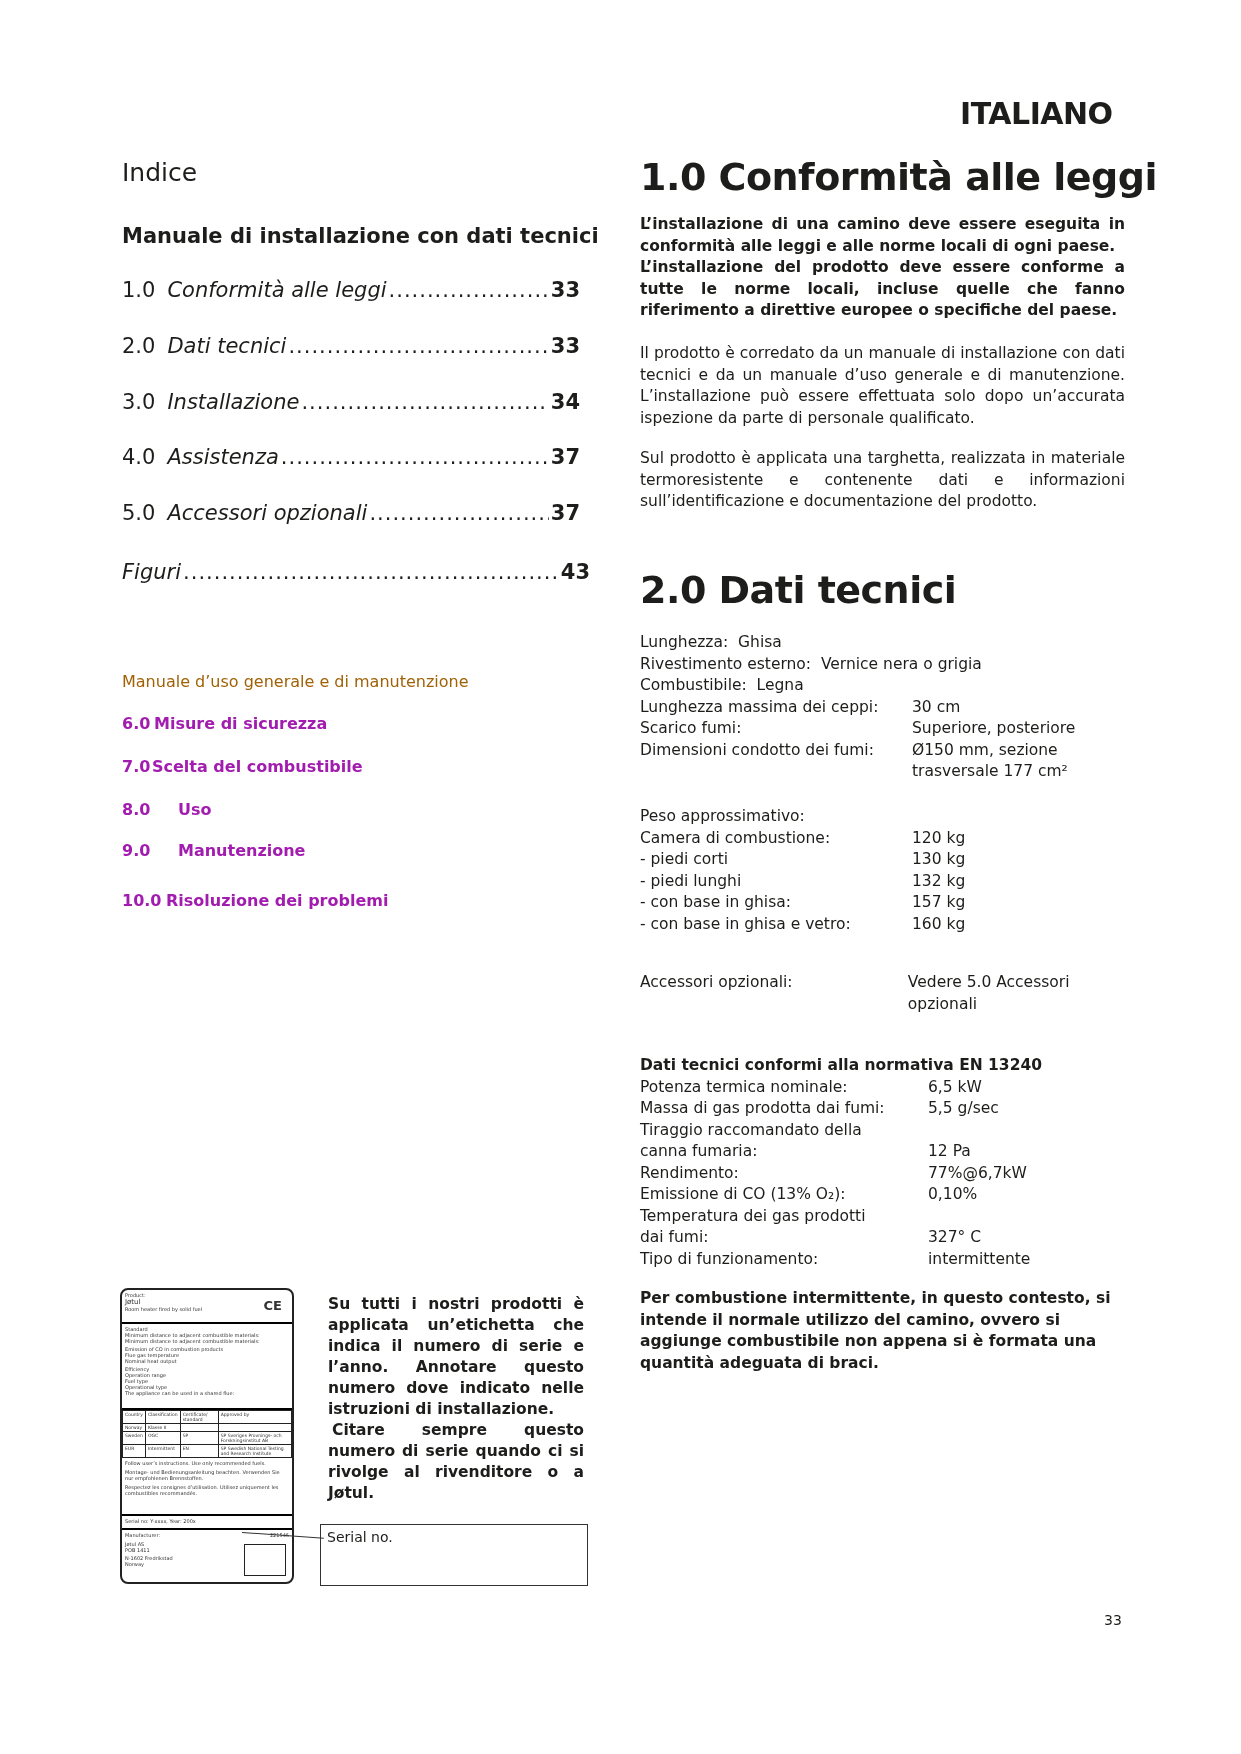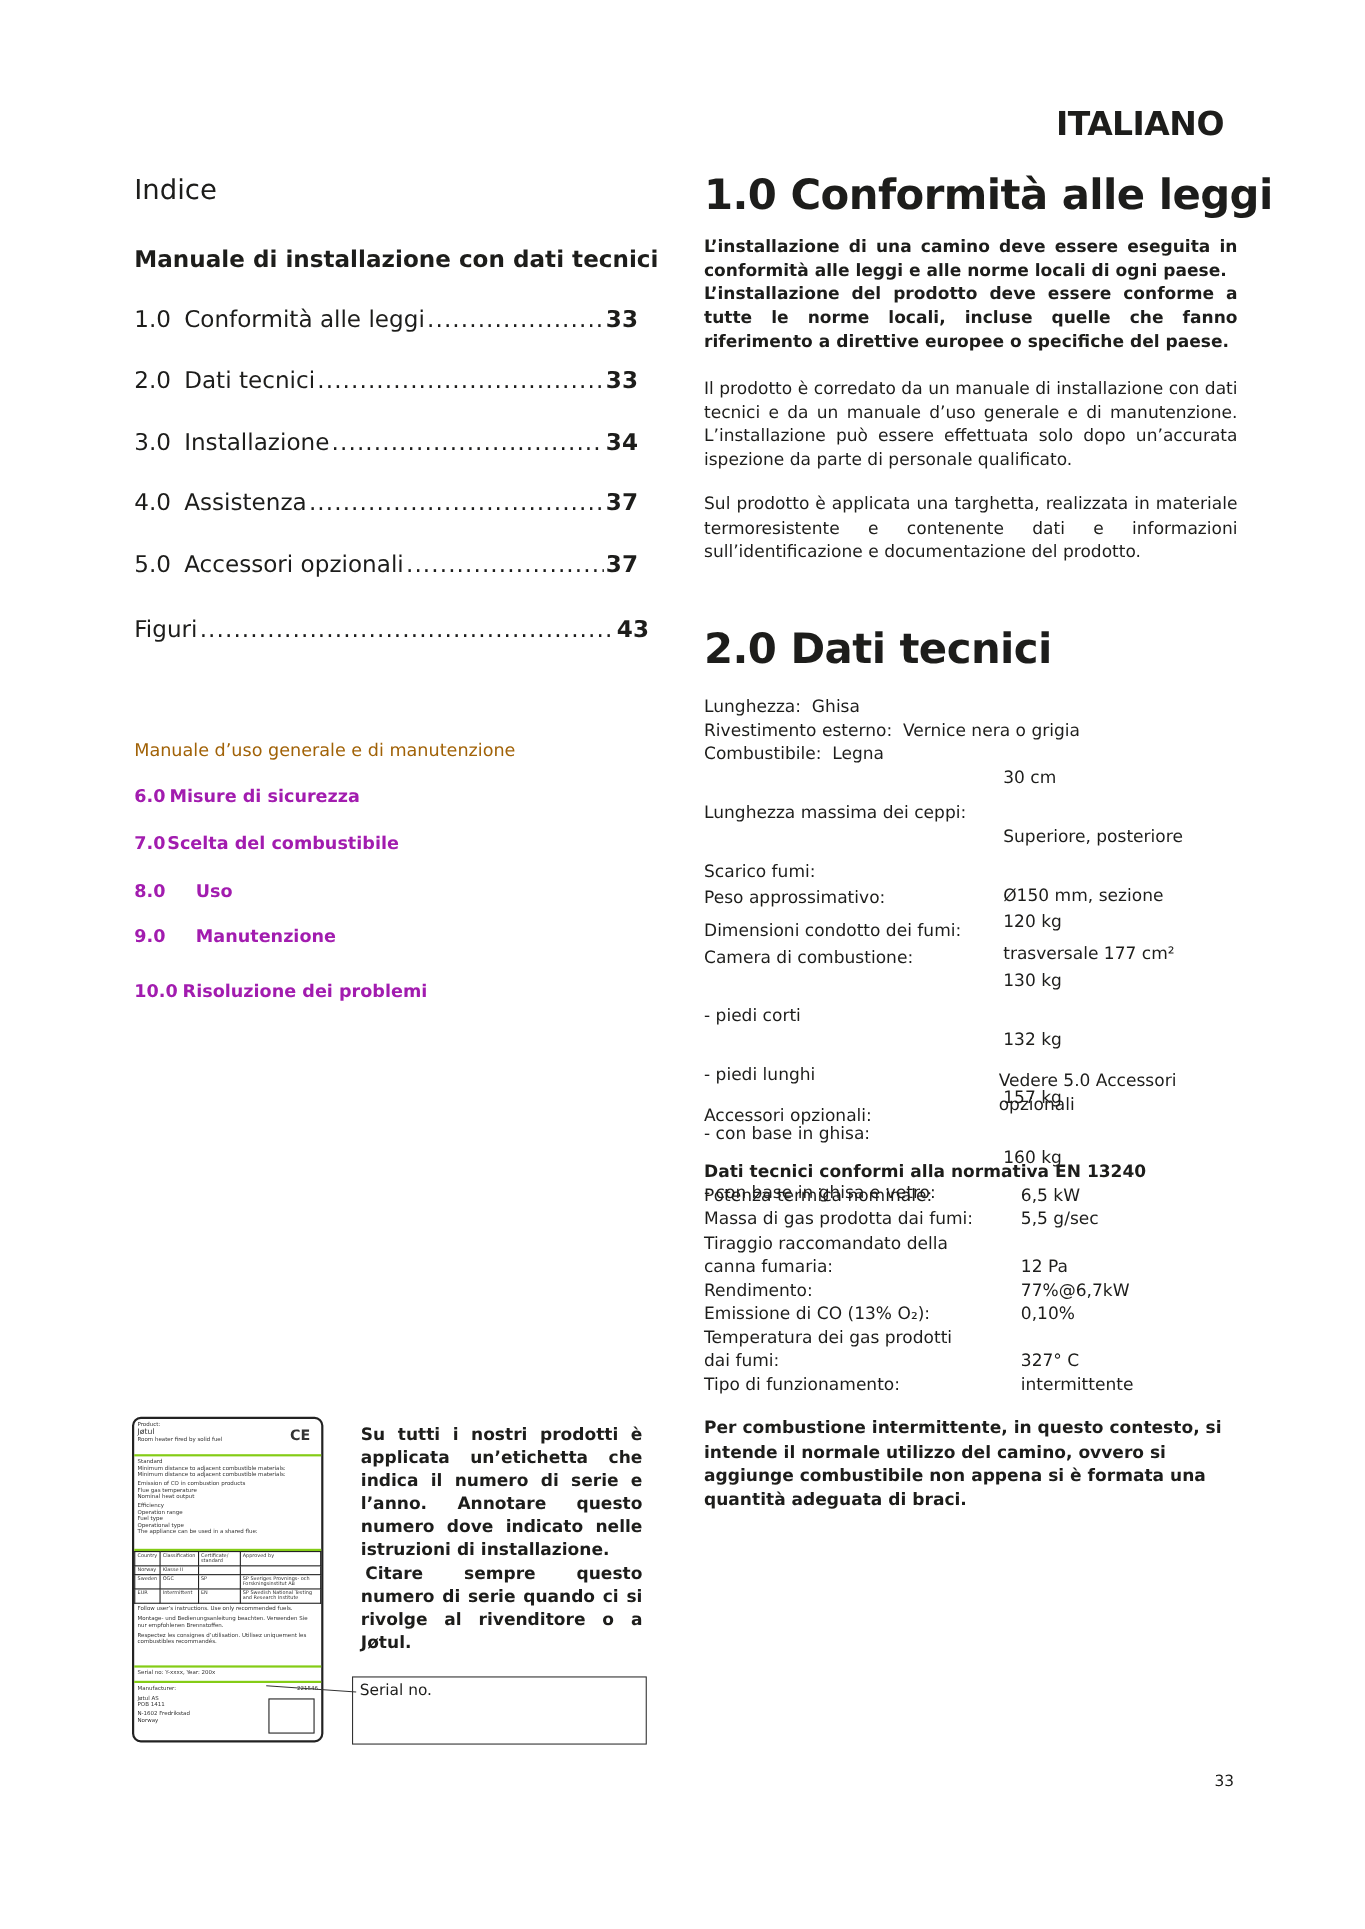--- a/index.html
+++ b/index.html
@@ -8,50 +8,50 @@
       font-family: "DejaVu Sans", sans-serif; color: #1d1d1b;
     }
     .abs { position: absolute; }
     .lang { left: 960px; top: 96px; font-size: 30px; font-weight: bold; letter-spacing: -0.5px; }
 
     
     .toc-title { left: 122px; top: 158px; font-size: 25px; }
     .toc-sub { left: 122px; top: 224px; font-size: 21px; font-weight: bold; }
     .toc-row { left: 122px; width: 458px; display: flex; align-items: baseline; font-size: 21px; }
     .toc-row .num { margin-right: 12px; }
-    .toc-row .lbl { white-space: nowrap; }
+    .toc-row .lbl { white-space: nowrap; font-style: italic; }
     .toc-row .dots { flex: 1; overflow: hidden; white-space: nowrap; margin: 0 2px; letter-spacing: 1px; }
     .toc-row .dots::after { content: "........................................................................................................"; }
     .toc-row .pg { font-weight: bold; }
 
     .toc2-title { left: 122px; top: 672px; font-size: 16px; color: #a16207; font-weight: normal; }
     .toc2-row { left: 122px; font-size: 16px; color: #a21caf; font-weight: bold; display: flex; }
     .toc2-row .num2 { display: inline-block; }
 
     
     .h1 { left: 640px; font-size: 38px; font-weight: bold; letter-spacing: -0.5px; }
     .para { left: 640px; width: 485px; font-size: 15.5px; line-height: 21.5px; text-align: justify; }
     .para.bold { font-weight: bold; }
     .spec { left: 640px; width: 500px; font-size: 15.5px; line-height: 21.5px; }
     .spec-row { display: flex; }
     .spec-row .k { }
     .spec-row .v { }
     .kv-row { display: flex; }
-    .kv-row .k { width: 272px; margin-top: 32px; }
+    .kv-row .k { width: 272px; }
     .kv-row .v { }
     .kv2-row { display: flex; }
     .kv2-row .k { width: 288px; }
 
     
     .label {
       left: 120px; top: 1288px; width: 174px; height: 296px;
       border: 2px solid #222; border-radius: 8px; font-size: 5px; line-height: 6px; color: #333;
       box-sizing: border-box;
     }
-    .label .sec { border-bottom: 2px solid #84cc16; padding: 2px 3px; position: relative; }
+    .label .sec { border-bottom: 2px solid #000000; padding: 2px 3px; position: relative; }
     .label .ce { position: absolute; right: 10px; top: 13px; font-size: 13px; font-weight: bold; }
     .label table { border-collapse: collapse; width: 100%; font-size: 4.5px; line-height: 5px; }
     .label td { border: 1px solid #222; padding: 1px 2px; vertical-align: top; }
     .label .stamp { position: absolute; right: 6px; top: 14px; width: 40px; height: 30px; border: 1px solid #222; }
 
     .label-note {
       left: 328px; top: 1294px; width: 256px; font-size: 15.5px; line-height: 21px;
       font-weight: bold; text-align: justify;
     }
     .serial-box {

